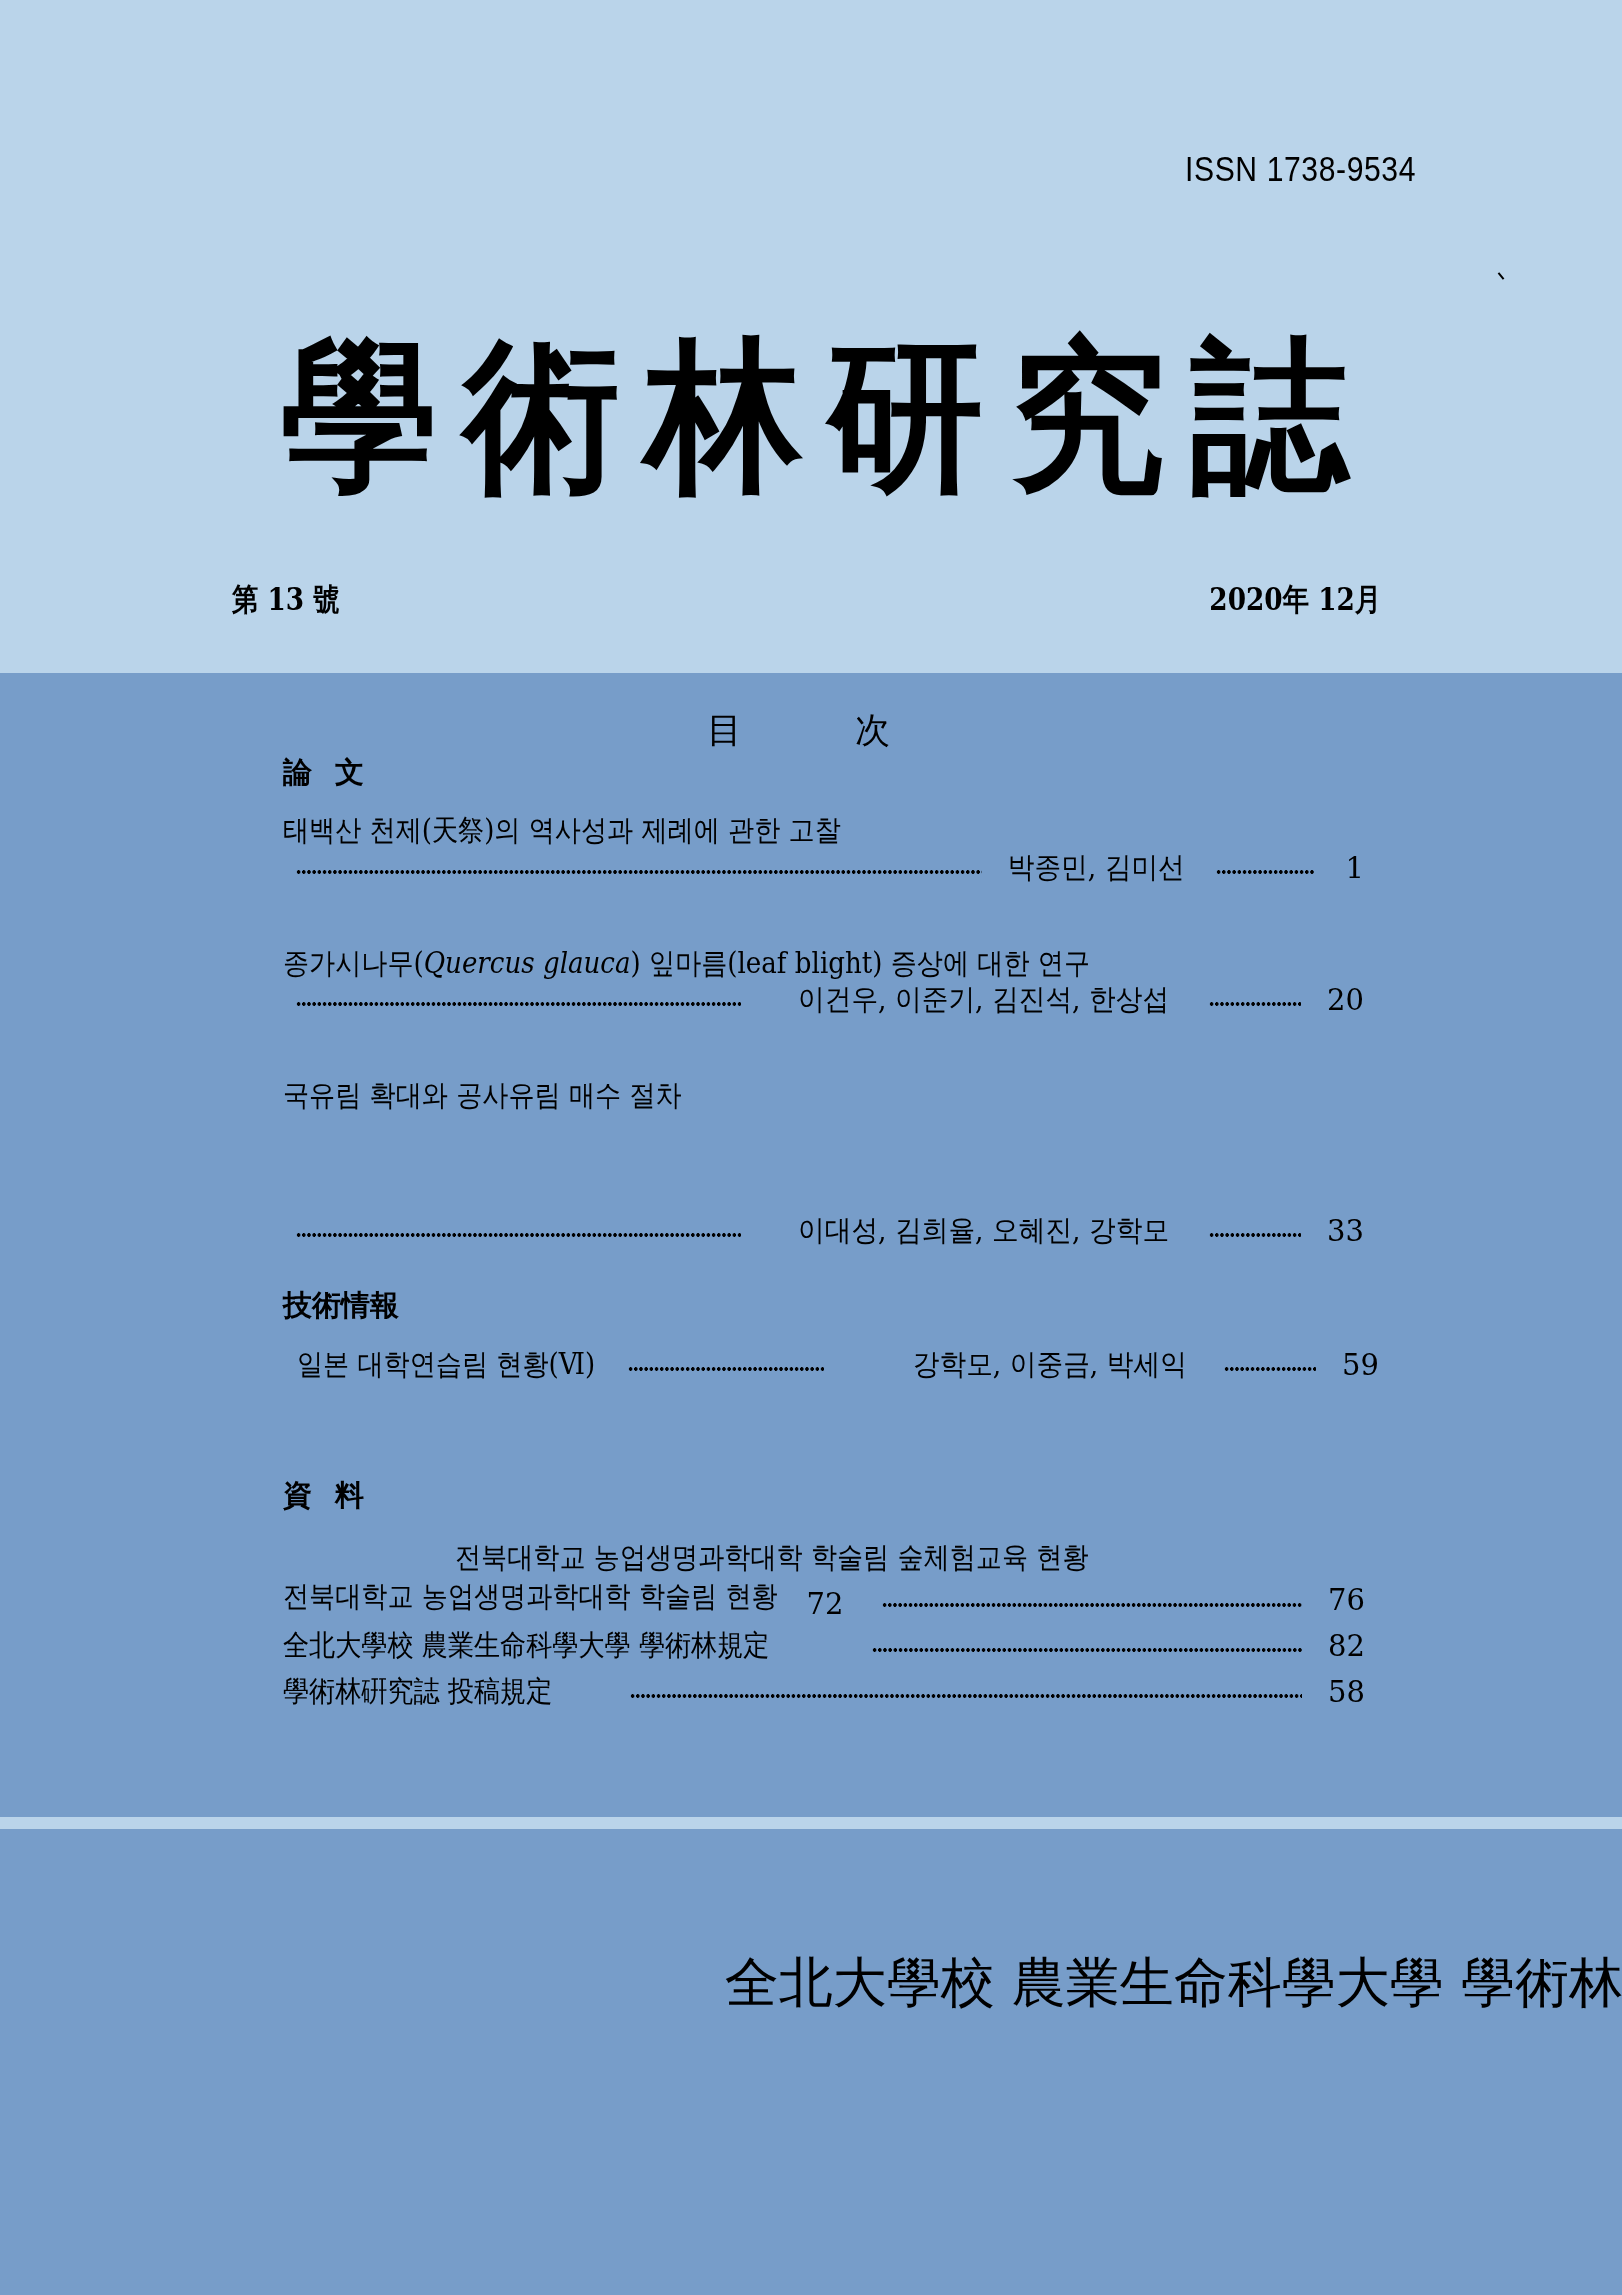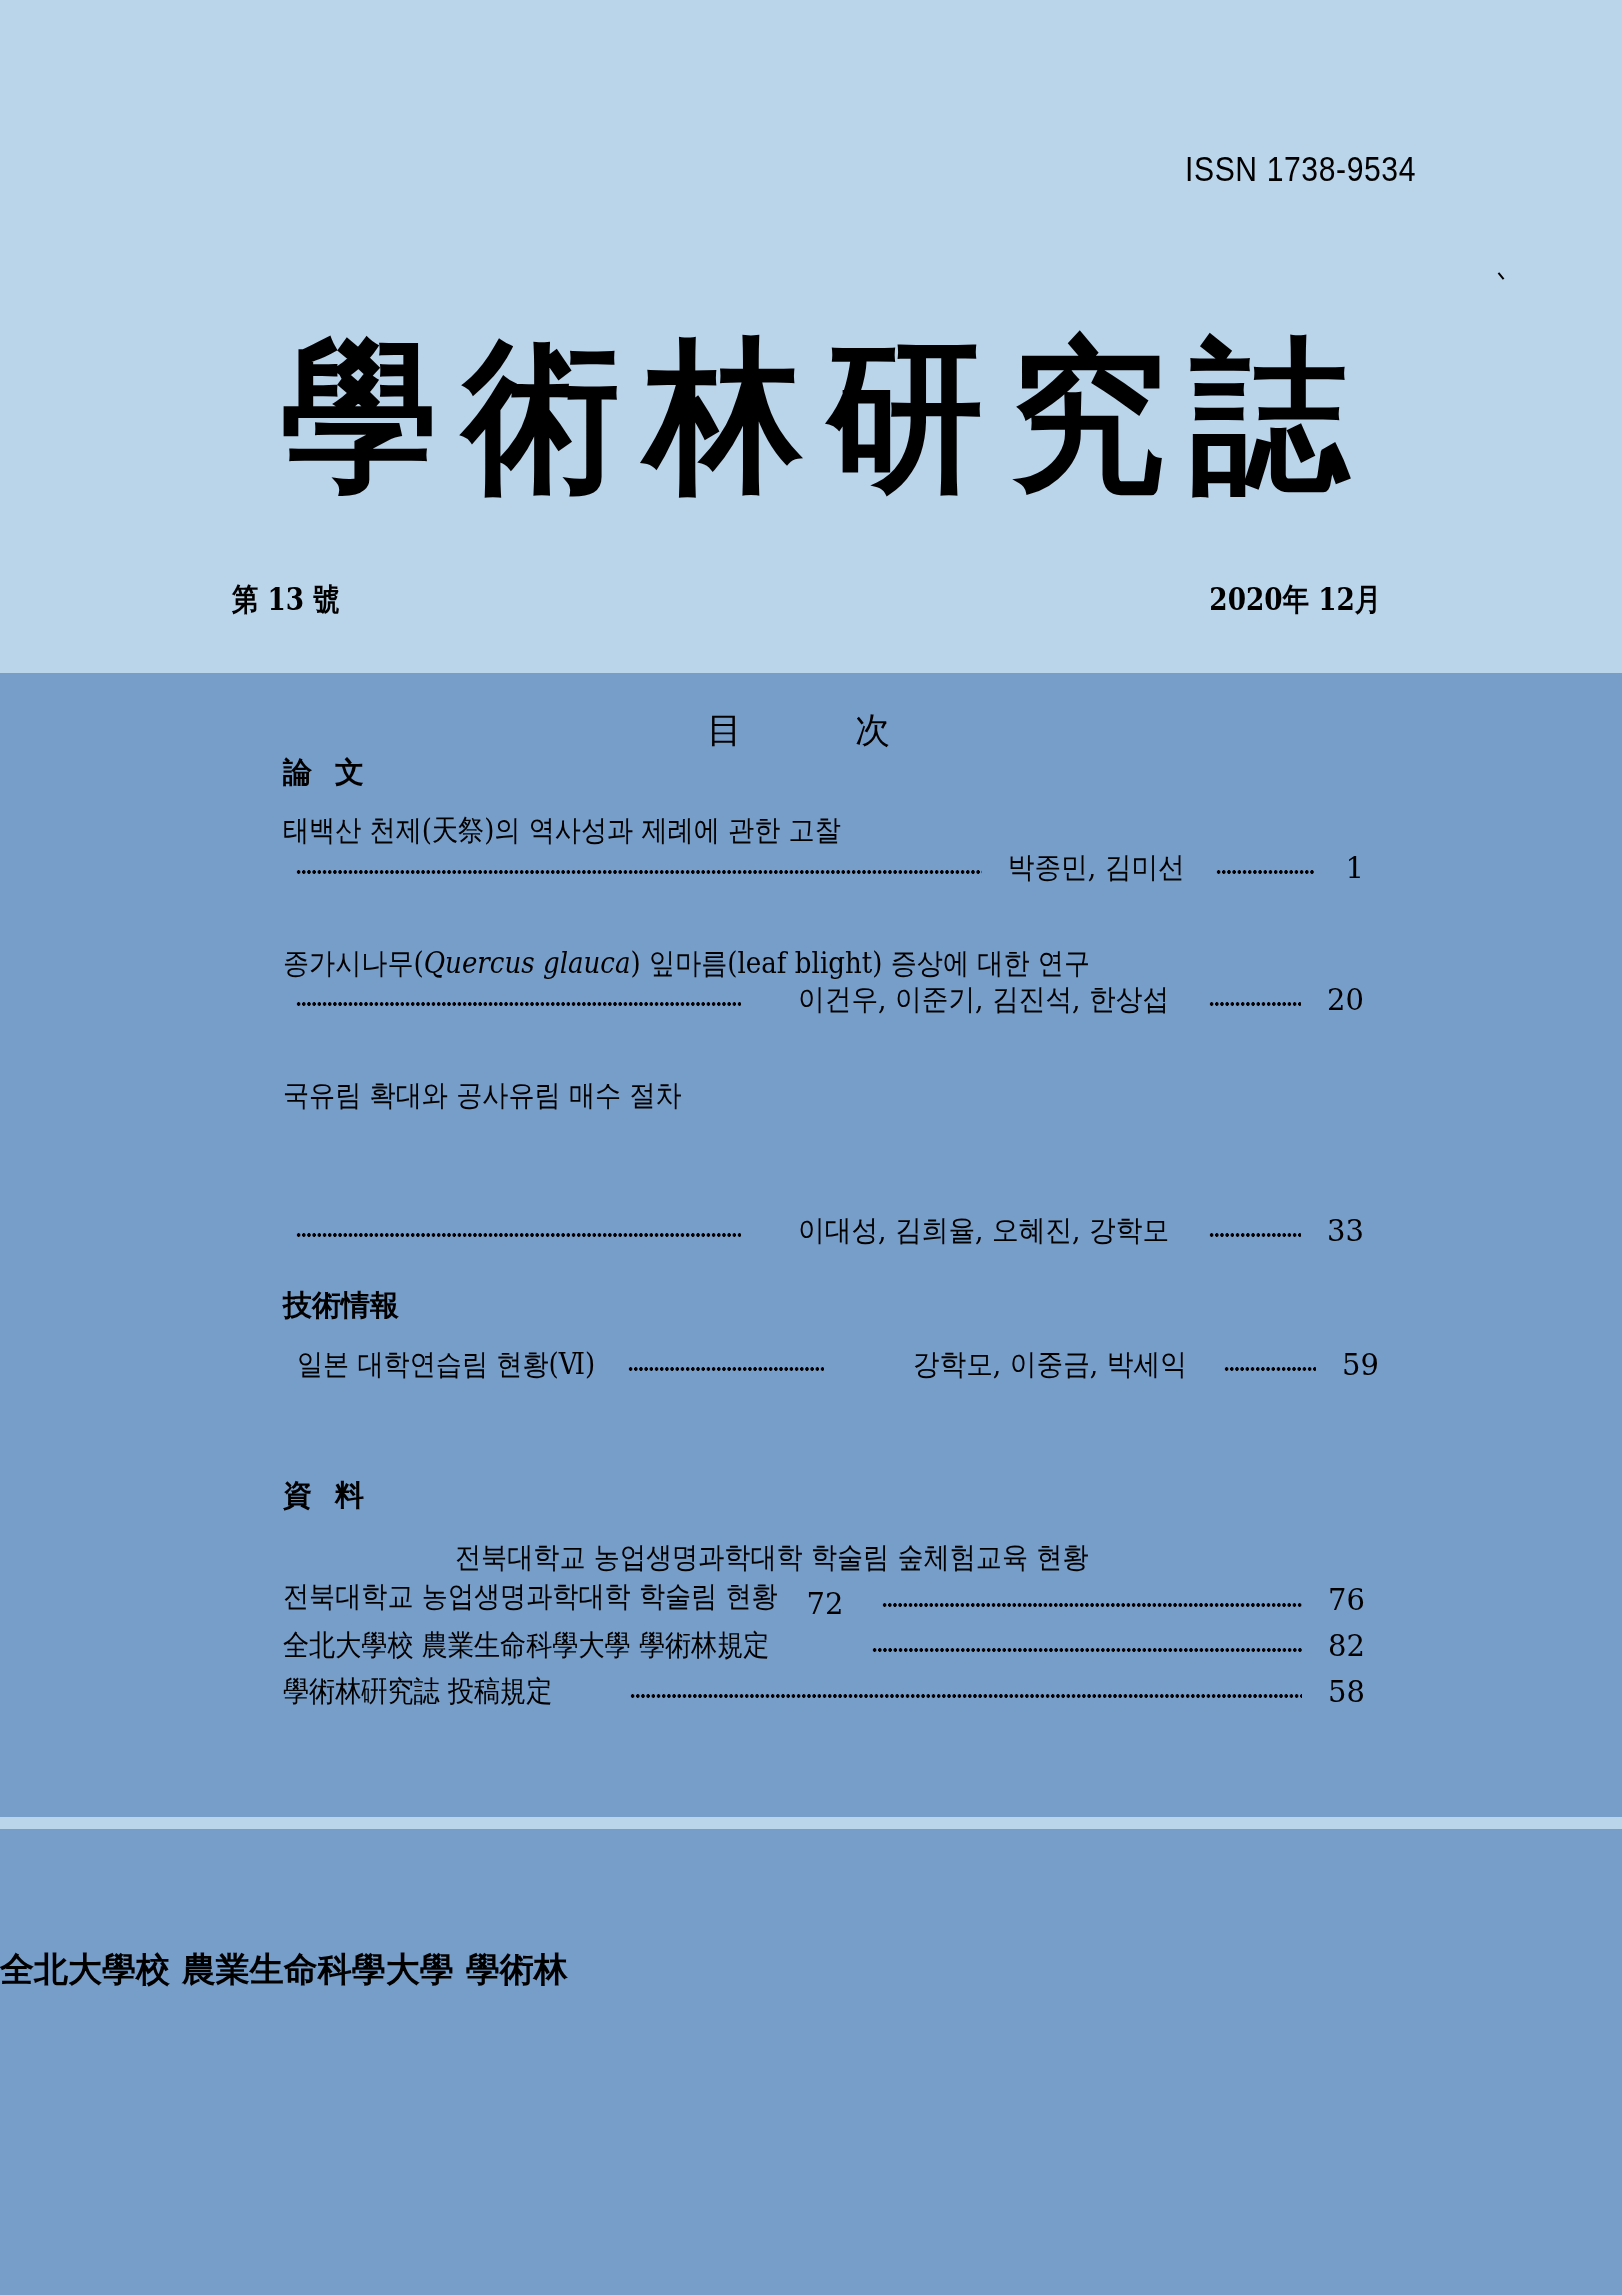--- a/index.html
+++ b/index.html
@@ -64,22 +64,22 @@
     background-size: 5.2px 3.9px; background-repeat: repeat-x; background-position: 0 center;
     align-self: center; margin-top: 9.2px;
   }
   .authors { white-space: nowrap; transform: scaleX(0.92); }
   .page-no { width: 39px; text-align: right; white-space: nowrap; }
   .divider {
     position: absolute; left: 0; top: 1817px; width: 1623px; height: 11.8px;
     background: #BAD4EA;
   }
   .footer {
-    position: absolute; top: 1947px; left: 0; width: 1623px; text-align: left;
-    font-size: 34px; font-weight: bold; white-space: nowrap;
+    position: absolute; top: 1947px; left: 0; width: 1623px; text-align: right;
+    font-size: 54px; font-weight: normal; white-space: nowrap;
   }
 </style>
 </head>
 <body>
 
 <div class="top-band"></div>
 
 <div class="issn">ISSN 1738-9534</div>
 <div class="stray-mark"></div>
 

